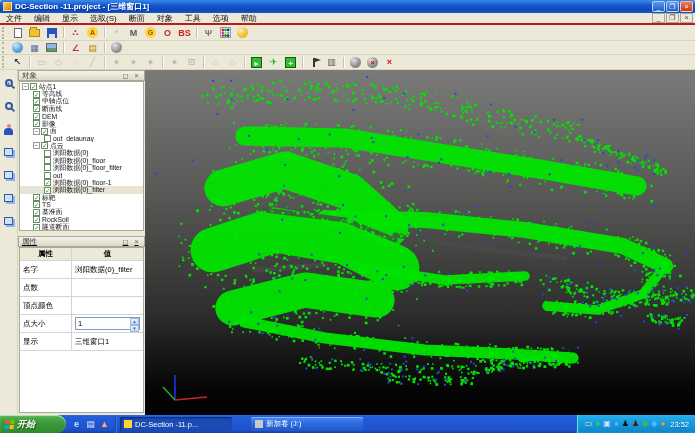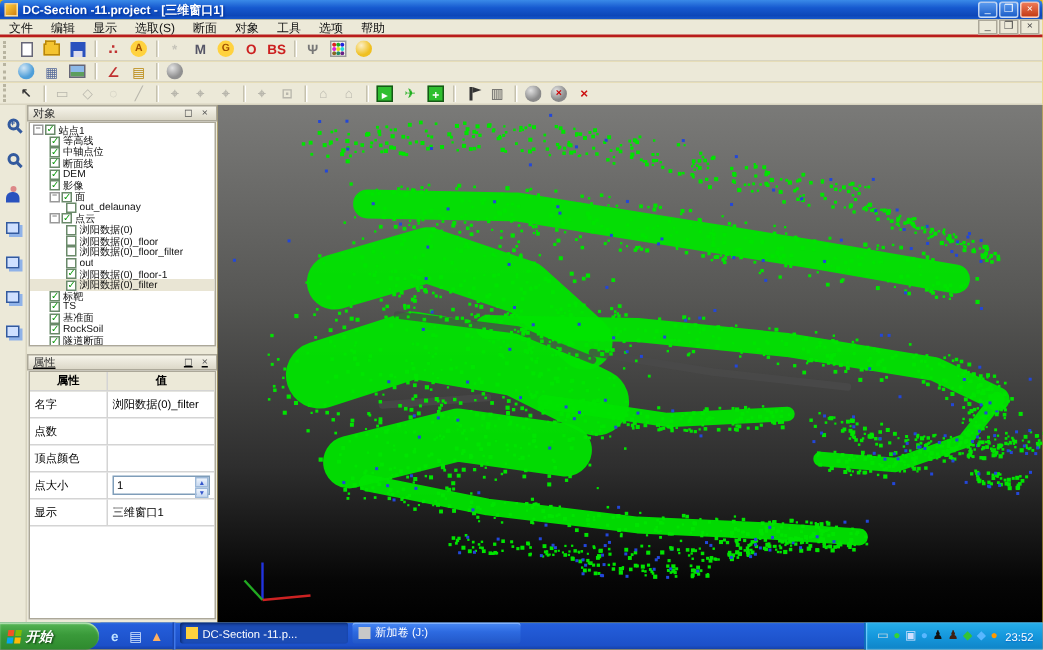--- a/index.html
+++ b/index.html
@@ -1,18 +1,18 @@
 <!DOCTYPE html>
 <html><head>
 <meta charset="utf-8">
 <style>
   * { margin:0; padding:0; box-sizing:border-box; }
   html,body { width:695px; height:433px; overflow:hidden;
     font-family:"Liberation Sans","DejaVu Sans",sans-serif; font-size:8px; }
-  #app { position:absolute; inset:0; background:#eab308; }
+  #app { position:absolute; inset:0; background:#fdba74; }
 
   
   #titlebar { position:absolute; left:0; top:0; width:695px; height:13px;
     background:linear-gradient(180deg,#3a8ae8 0%,#1659cf 40%,#0d47b8 80%,#1659cf 100%);
     display:flex; align-items:center; padding:0 2px; border-radius:3px 3px 0 0; }
   #app-icon { width:9px; height:9px; margin:0 3px 0 1px;
     background:linear-gradient(135deg,#ffd23e,#d08010); border:1px solid #fff8; }
   #title-text { color:#fff; font-weight:bold; font-size:8px;
     text-shadow:1px 1px 1px #0336a0; white-space:nowrap; }
   #tb-buttons { margin-left:auto; display:flex; gap:1px; }
@@ -131,36 +131,36 @@
     background:linear-gradient(180deg,#eef4fd,#c6d8f0); border:1px solid #9db9d9; color:#35c; }
 
   
   #viewport { position:absolute; left:145px; top:0; width:550px; height:345px;
     background:linear-gradient(180deg,#7a7a78 0%,#565654 38%,#2e2e2e 70%,#060606 92%,#000 100%); }
   #cloud-svg { position:absolute; inset:0; }
 
   
   #taskbar { position:absolute; left:0; top:415px; width:695px; height:18px;
     background:linear-gradient(180deg,#2f71e0 0%,#245edb 8%,#1c50c8 85%,#1440a8 100%);
-    display:flex; }
+    display:flex; align-items:center; }
   #start-btn { height:18px; width:66px; border-radius:0 9px 9px 0;
     background:linear-gradient(180deg,#55b555 0%,#3a9a3a 45%,#2e8a2e 100%);
     display:flex; align-items:center; padding-left:5px; gap:3px;
     box-shadow:inset 0 1px 1px #bfe8bf; }
   #start-logo { width:9px; height:9px; transform:skewX(-8deg); display:grid;
     grid-template-columns:1fr 1fr; grid-template-rows:1fr 1fr; gap:1px; }
   #start-logo i { display:block; }
   #start-logo i:nth-child(1){background:#f35325;} #start-logo i:nth-child(2){background:#81bc06;}
   #start-logo i:nth-child(3){background:#05a6f0;} #start-logo i:nth-child(4){background:#ffba08;}
   #start-label { color:#fff; font-weight:bold; font-style:italic; font-size:9px; text-shadow:1px 1px 1px #1a4a1a; }
   #quick-launch { display:flex; align-items:center; gap:3px; padding:0 5px; border-right:1px solid #1a47b0;
     box-shadow:1px 0 0 #3f77e8; height:100%; }
   .ql-ic { width:11px; height:11px; display:flex; align-items:center; justify-content:center;
     font-size:9px; font-weight:bold; }
-  #tasks { flex:1; display:flex; gap:3px; padding:0 4px; overflow:hidden; }
+  #tasks { flex:1; display:flex; gap:19px; padding:0 4px; overflow:hidden; }
   .task { width:112px; height:14px; border-radius:2px; display:flex; align-items:center; gap:3px;
     padding:0 4px; color:#fff; font-size:7.5px; white-space:nowrap; overflow:hidden;
     background:linear-gradient(180deg,#4a8af5,#2d6ae0 45%,#2257c8); box-shadow:inset 0 1px 0 #7fb0ff; }
   .task.active { background:#1b4bb4; box-shadow:inset 1px 1px 2px #0a2a70; }
   .task-ic { width:8px; height:8px; flex:none; }
   #tray { height:100%; display:flex; align-items:center; gap:3px; padding:0 6px 0 8px;
     background:linear-gradient(180deg,#27aeea 0%,#1598dd 50%,#0f84c8 100%);
     border-left:1px solid #0d6eb8; box-shadow:inset 1px 0 1px #7fd4ff; }
   .tray-ic { font-size:8px; line-height:10px; }
   #clock { color:#fff; font-size:7.5px; margin-left:2px; text-shadow:0 1px 1px #06c; }

